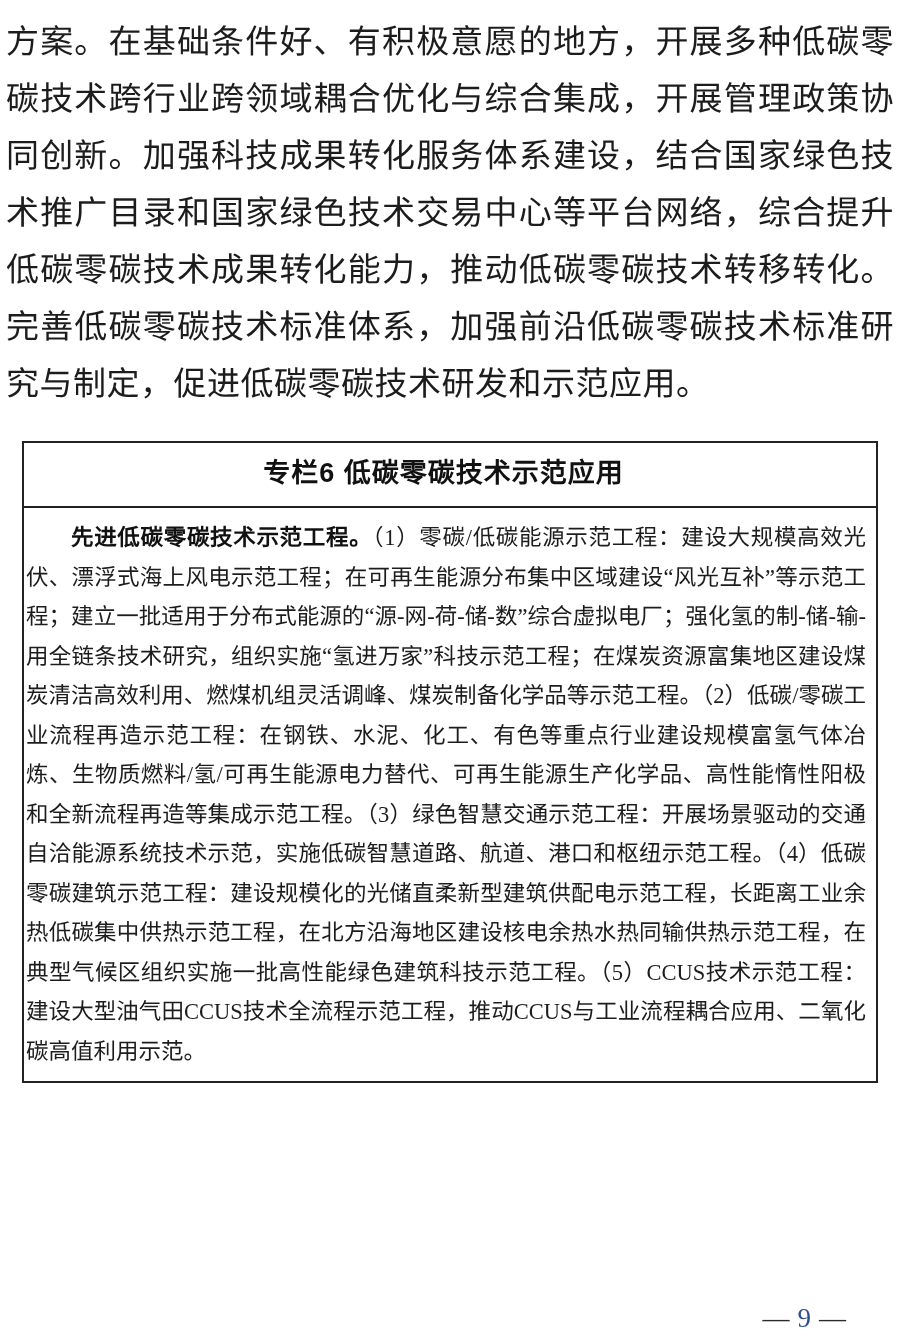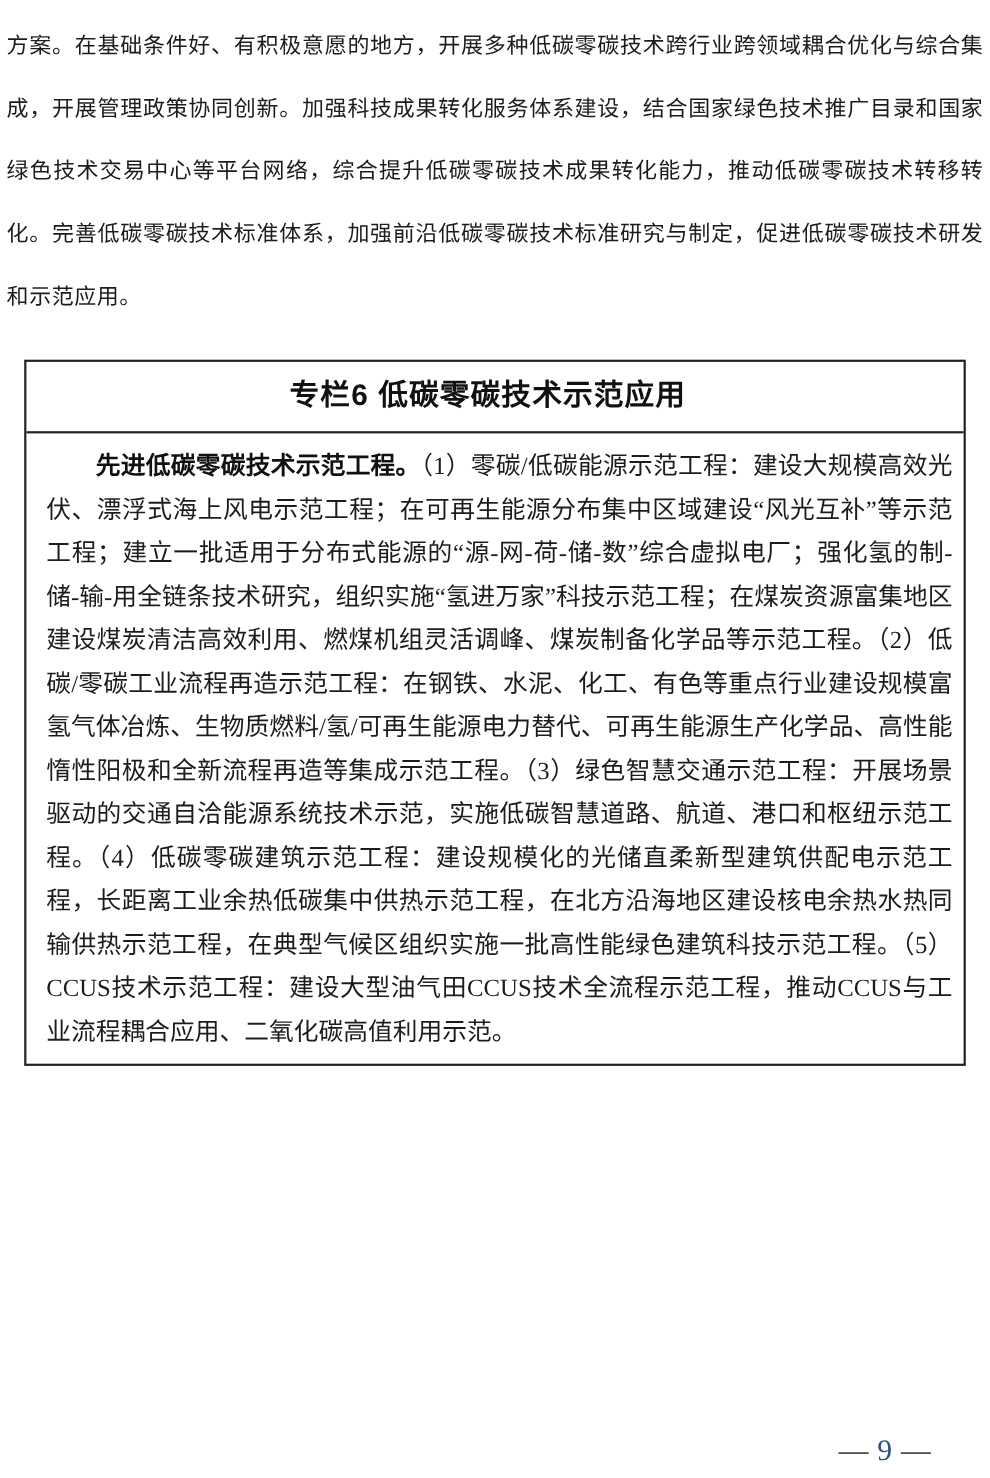--- a/index.html
+++ b/index.html
@@ -13,21 +13,21 @@
     height: 1344px;
     background: #ffffff;
     box-sizing: border-box;
     padding: 14px 6px 0 6px;
     overflow: hidden;
     color: #1c1c1c;
     font-family: "Liberation Serif", "DejaVu Serif", serif;
   }
   .intro {
     margin: 0;
-    font-size: 20px;
+    font-size: 33px;
     line-height: 57px;
     text-align: justify;
     text-justify: inter-character;
     letter-spacing: 0.5px;
     color: #1c1c1c;
   }
   .column-box {
     margin: 28px 16px 0 16px;
     border: 2px solid #222222;
     background: #ffffff;
@@ -37,21 +37,21 @@
     font-family: "Liberation Sans", "DejaVu Sans", sans-serif;
     font-weight: bold;
     font-size: 27px;
     line-height: 27px;
     padding: 17px 13px 19px 0;
     border-bottom: 2px solid #222222;
     letter-spacing: 1px;
     color: #111111;
   }
   .column-box-body {
-    padding: 10px 10px 10px 18px;
+    padding: 10px 10px 10px 2px;
     font-size: 22.5px;
     line-height: 39.5px;
     text-align: justify;
     text-justify: inter-character;
     color: #1c1c1c;
   }
   .box-para {
     margin: 0;
     text-indent: 2em;
   }

